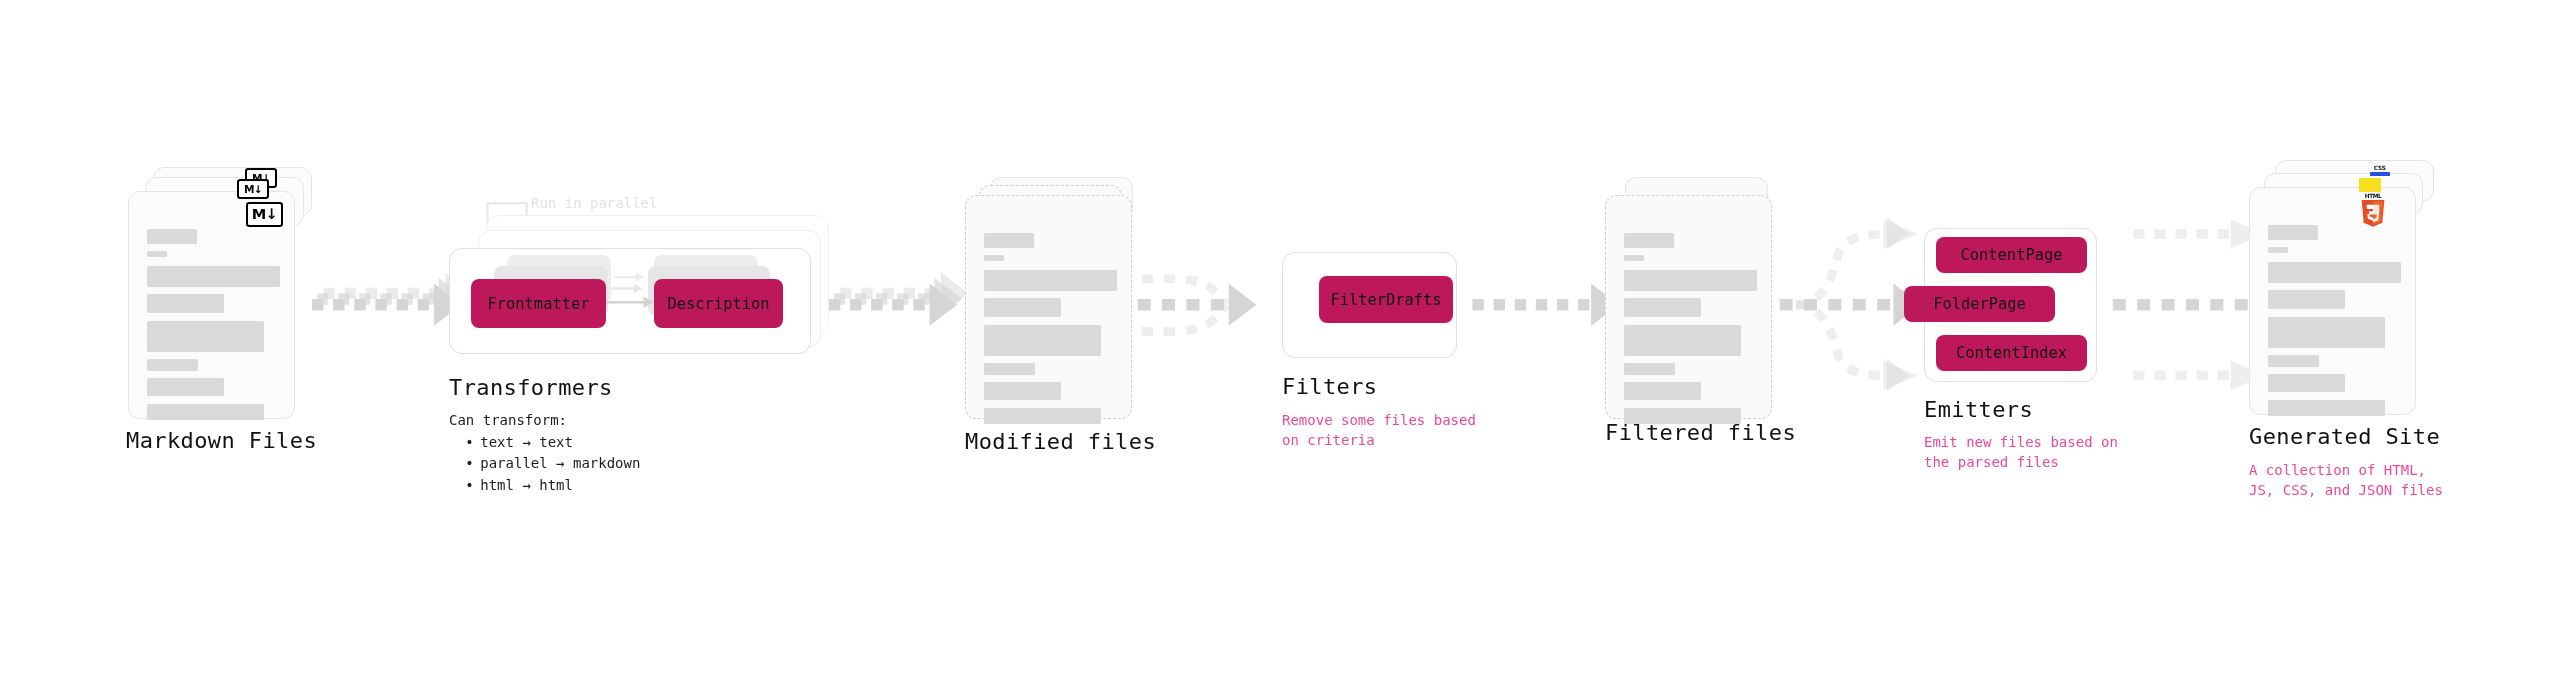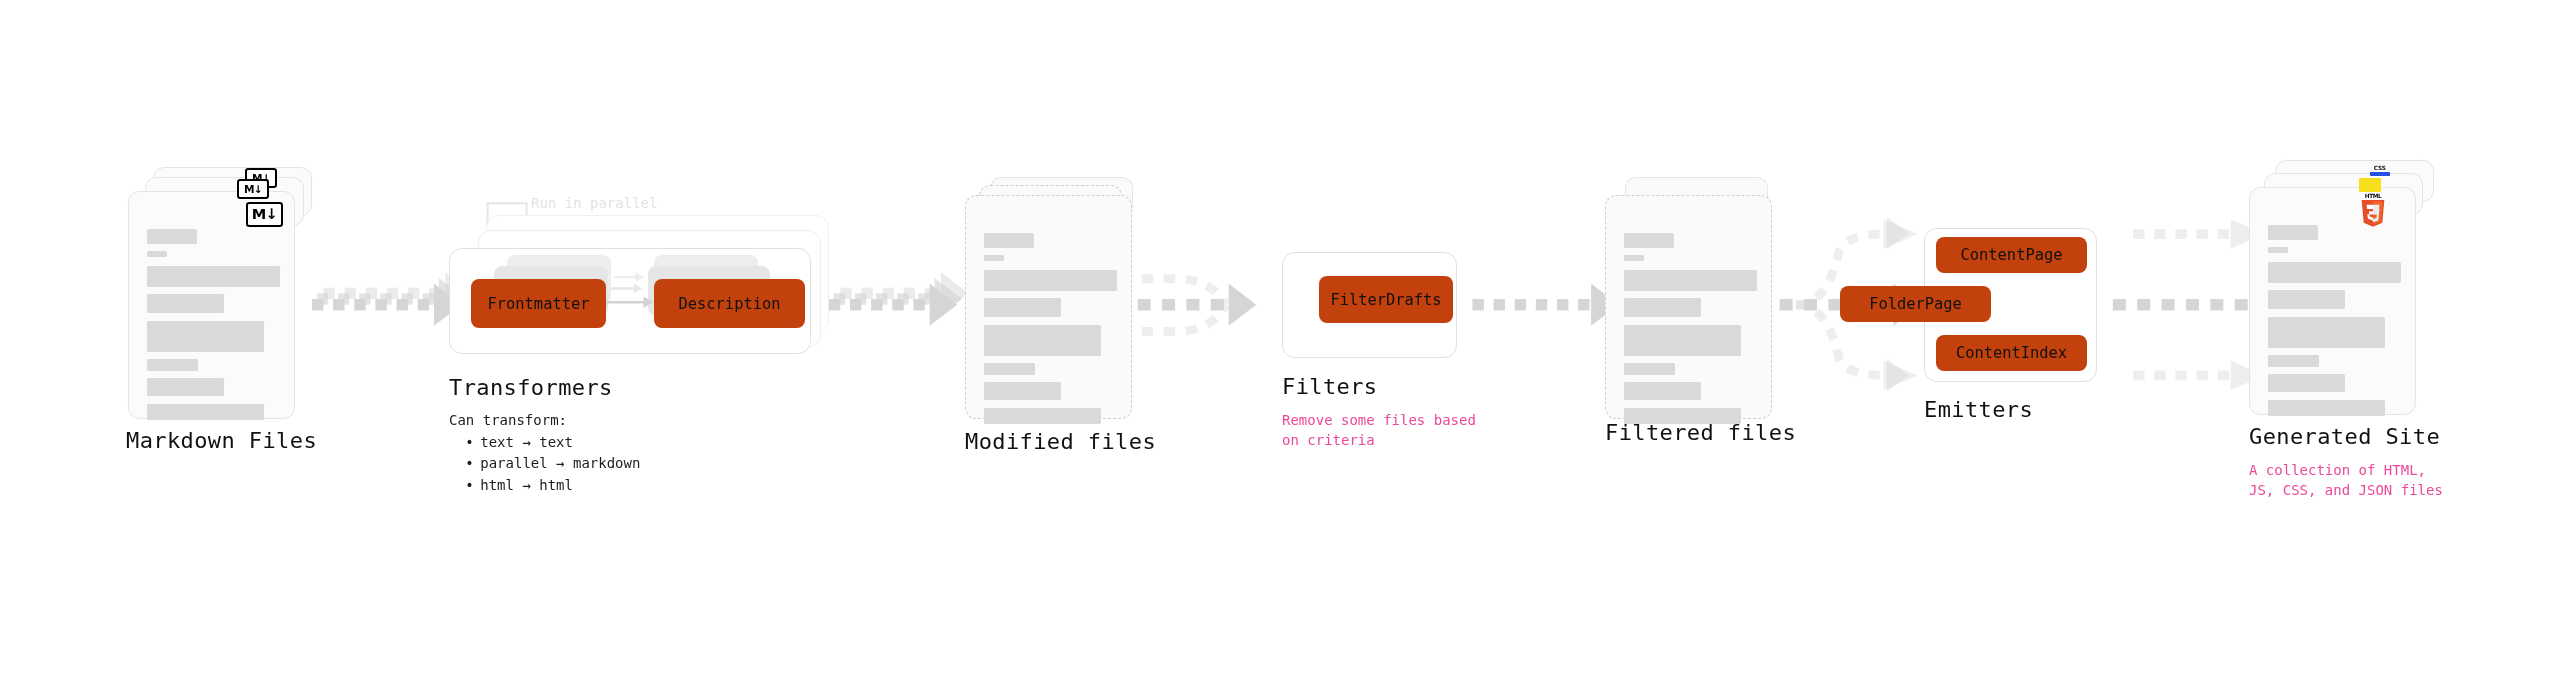--- a/index.html
+++ b/index.html
@@ -56,21 +56,21 @@
   
   .panel{
     position:absolute;
     background:#ffffff;
     border:1.6px solid #e0e0e0;
     border-radius:13px;
     box-sizing:border-box;
   }
   .pill{
     position:absolute;
-    background:#c2410c;
+    background:#be185d;
     border-radius:8.1px;
     display:flex;align-items:center;justify-content:center;
     color:#111;
     font-family:"DejaVu Sans Mono", monospace;
     font-size:15.4px;
     white-space:nowrap;
   }
 
   
   .title{
@@ -302,21 +302,21 @@
       </g>
       <g stroke="#d2d2d2" stroke-width="3" fill="none">
         <path d="M745,372 L800,372"></path>
           <path d="M792,365 L804,372 L792,379" fill="#d2d2d2" stroke="none"></path>
       </g>
     </svg>
 
     <div class="pill" style="left:471px;top:279px;width:135px;height:49px;">
       <span>Frontmatter</span>
     </div>
-    <div class="pill" style="left:654px;top:279px;width:151px;height:49px;">
+    <div class="pill" style="left:654px;top:279px;width:129px;height:49px;">
       <span>Description</span>
     </div>
   </div>
 
   <div class="title" style="left:449px;top:375px;">Transformers</div>
   <div class="listcap" style="left:449px;top:410px;">
     <div>Can transform:</div>
     <ul>
       <li>text → text</li>
       <li>parallel → markdown</li>
@@ -366,27 +366,29 @@
       </div>
     </div>
   </div>
   <div class="title" style="left:1605px;top:420px;">Filtered files</div>
 
   <div class="panel" style="left:1924px;top:228px;width:173px;height:154px;">
   </div>
   <div class="pill" style="left:1936px;top:237px;width:151px;height:36px;">
     <span>ContentPage</span>
   </div>
-  <div class="pill" style="left:1840px;top:286px;width:151px;height:36px;">
+  <div class="pill" style="left:1904px;top:286px;width:151px;height:36px;">
     <span>FolderPage</span>
   </div>
   <div class="pill" style="left:1936px;top:335px;width:151px;height:36px;">
     <span>ContentIndex</span>
   </div>
   <div class="title" style="left:1924px;top:397px;">Emitters</div>
+  <div class="subtitle" style="left:1924px;top:432px;">Emit new files based on
+the parsed files</div>
 
   <div class="docstack">
     <div class="doc" style="left:2275px;top:160px;width:159px;height:42px;"></div>
     <div class="doc" style="left:2264px;top:173px;width:159px;height:42px;"></div>
     <div class="doc" style="left:2249px;top:187px;width:167px;height:228px;">
       <div class="bars">
         <div class="bar" style="width:50px;height:14.6px;"></div>
         <div class="bar" style="width:19.5px;height:5.7px;margin-bottom:9px;"></div>
         <div class="bar" style="width:133px;height:21px;"></div>
         <div class="bar" style="width:77px;height:19.5px;"></div>

